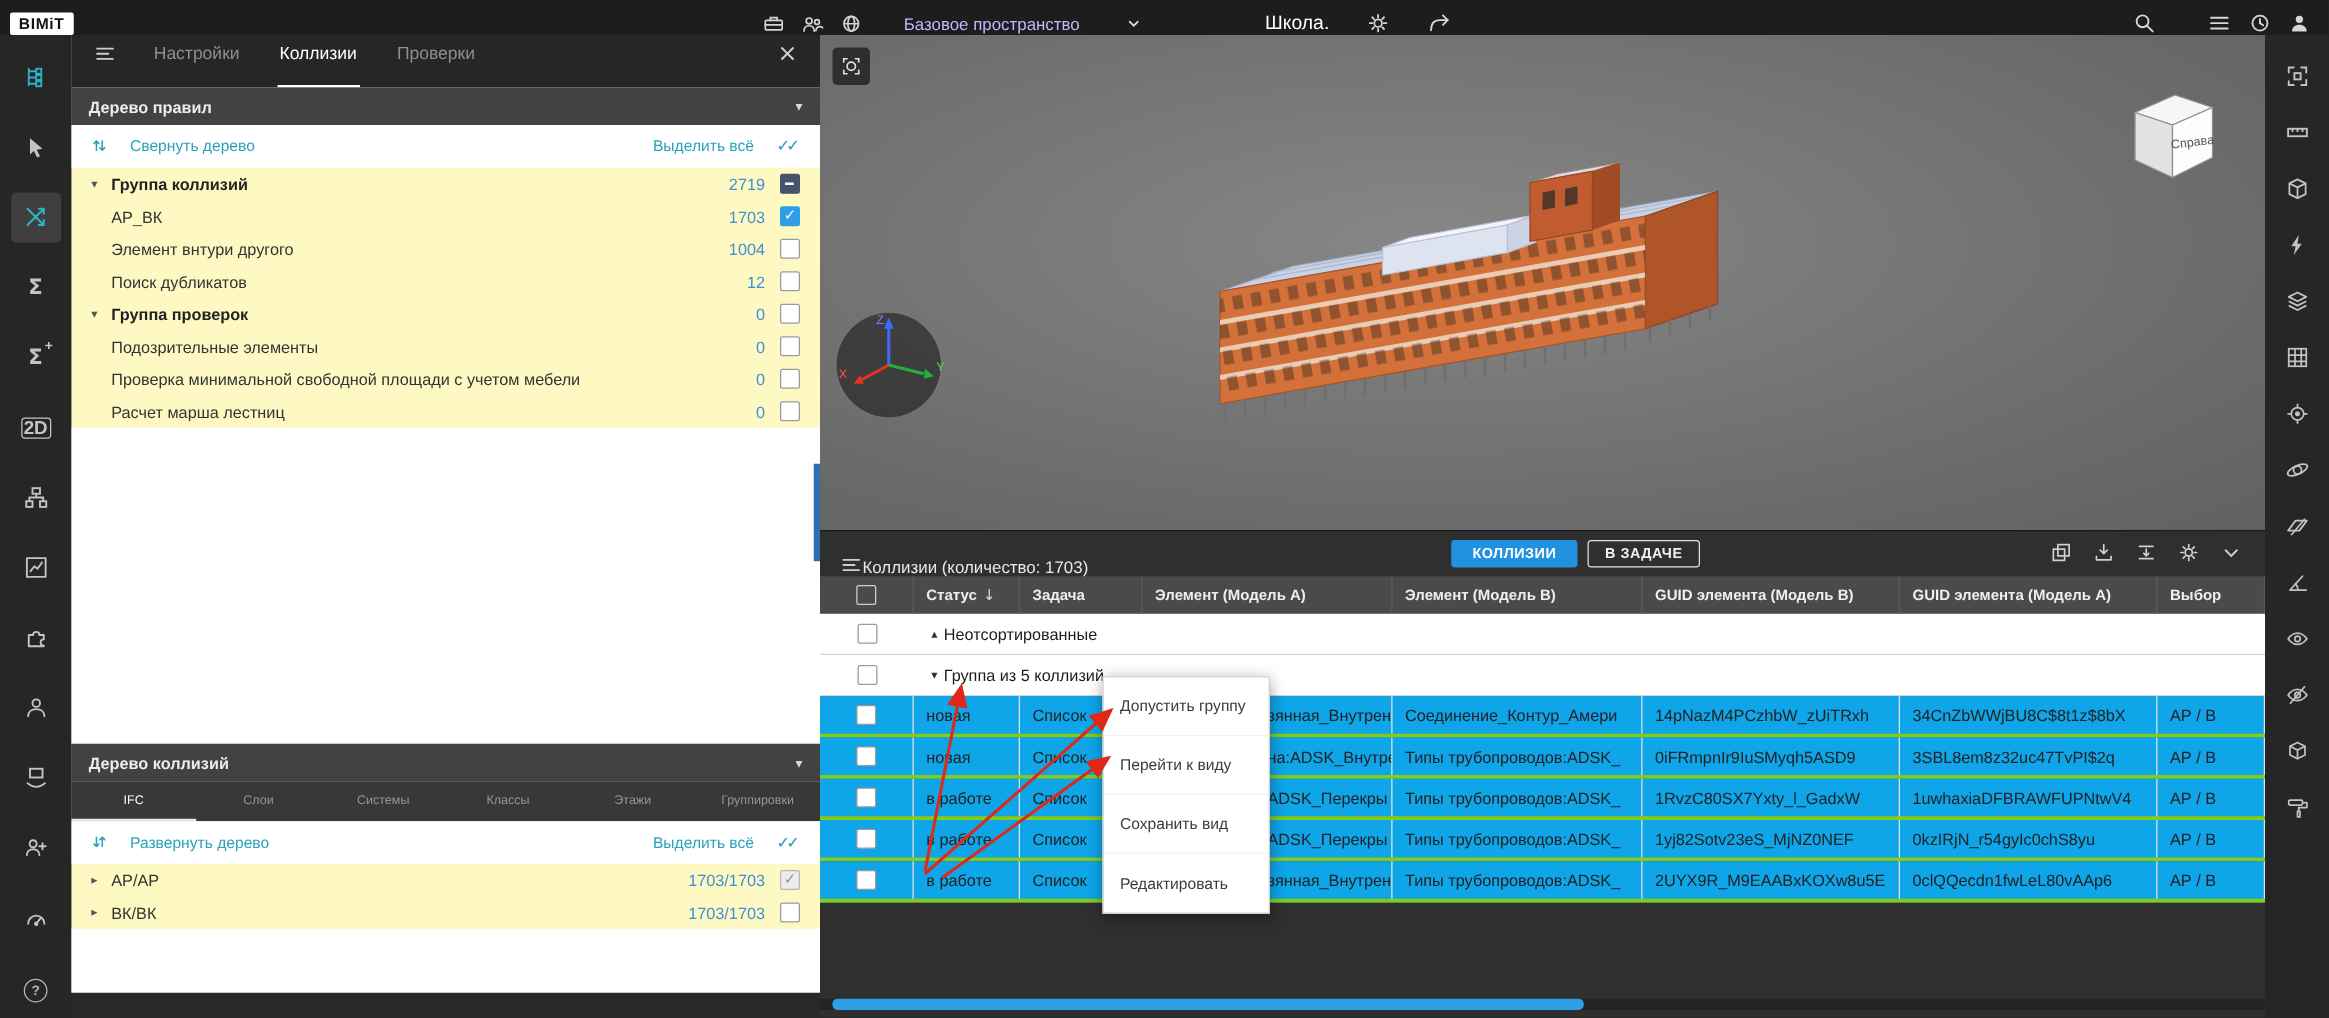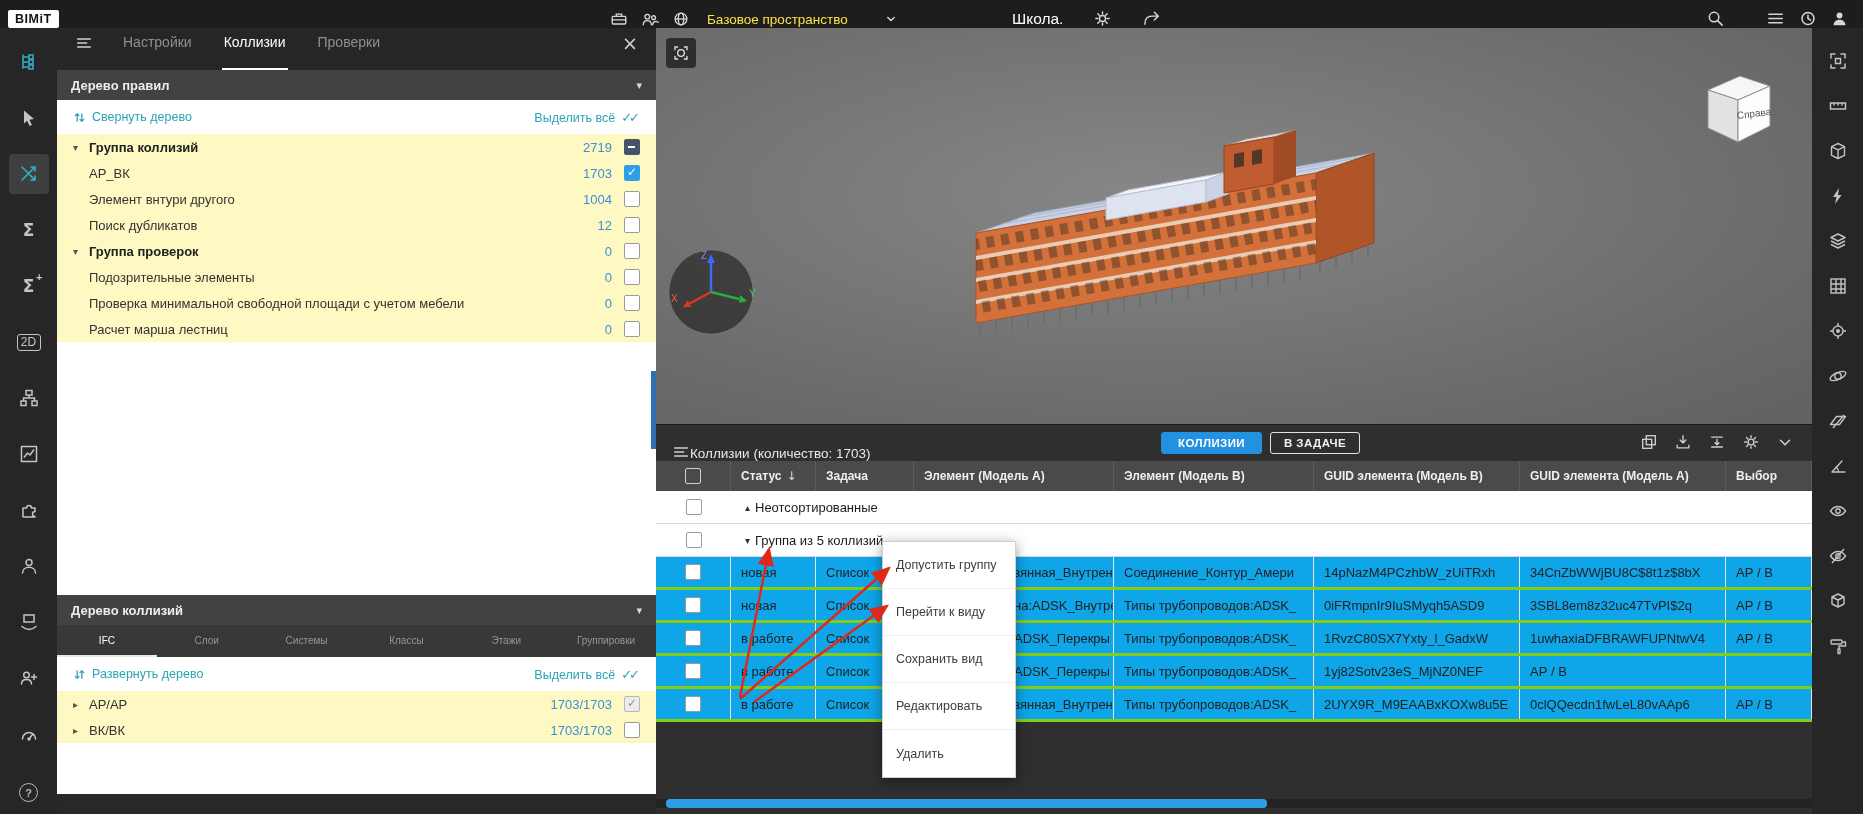--- a/index.html
+++ b/index.html
@@ -4,50 +4,50 @@
 <style>
   *{box-sizing:border-box;margin:0;padding:0}
   html,body{width:1863px;height:814px;overflow:hidden}
   body{position:relative;background:#282828;font-family:"Liberation Sans",sans-serif;cursor:default}
   .glyph{font-family:"DejaVu Sans","Liberation Sans",sans-serif}
 
   
   .topbar{position:absolute;left:0;top:0;width:1863px;height:28px;background:#1d1d1d;display:flex;align-items:flex-end;z-index:30}
   .logo{margin-left:8px;background:#fff;color:#141414;font-weight:bold;font-size:12.5px;letter-spacing:.5px;padding:2px 7px;border-radius:2px}
   .tb-ws{position:absolute;left:610px;display:flex;align-items:center;gap:13px}
-  .ws-label{color:#fde047;font-size:13.5px;margin-left:4px}
+  .ws-label{color:#c4b5fd;font-size:13.5px;margin-left:20px}
   .ws-chev{margin-left:22px}
   .tb-center{position:absolute;left:1012px;display:flex;align-items:center;gap:30px}
   .proj-title{color:#fff;font-size:15.5px}
   .tb-right{position:absolute;right:14px;display:flex;align-items:center;gap:13px}
   .tb-search{margin-right:28px}
   .tbi{display:flex;align-items:center}
 
   
   .left-rail{position:absolute;left:0;top:28px;width:57px;bottom:0;background:#262626;display:flex;flex-direction:column;align-items:center;padding-top:14px;z-index:20}
   .rail-btn{width:40px;height:40px;margin-bottom:16px;display:flex;align-items:center;justify-content:center;border-radius:4px;flex:none}
   .rail-btn.active{background:#3f3f3f}
   .rail-sigma{font-size:17px;color:#c4c4c4;font-weight:bold}
   .sigma-wrap{position:relative}
   .sigma-plus{position:absolute;right:-8px;top:-5px;font-size:11px;color:#c4c4c4;font-weight:bold}
-  .rail-2d{width:24px;height:17px;border:1.5px solid #c4c4c4;border-radius:3px;color:#c4c4c4;font-size:12px;font-weight:normal;display:flex;align-items:center;justify-content:center}
+  .rail-2d{width:24px;height:17px;border:1.5px solid #c4c4c4;border-radius:3px;color:#c4c4c4;font-size:15px;font-weight:bold;display:flex;align-items:center;justify-content:center}
   .rail-help{position:absolute;bottom:12px;left:0;width:57px;display:flex;justify-content:center}
   .help-circle{width:19px;height:19px;border:1.5px solid #b9b9b9;border-radius:50%;color:#b9b9b9;font-size:11px;font-weight:bold;display:flex;align-items:center;justify-content:center}
 
   
   .left-panel{position:absolute;left:57px;top:16px;width:599px;height:778px;background:#fef9c3;display:flex;flex-direction:column;z-index:10}
   .panel-tabs{height:54px;background:#262626;display:flex;align-items:center;padding:0 18px;gap:28px;flex:none}
   .panel-tabs .tab{color:#8f8f8f;font-size:14px;height:100%;display:flex;align-items:center;border-bottom:2px solid transparent;padding:0 2px}
   .panel-tabs .tab.active{color:#fff;border-bottom-color:#fff}
   .panel-close{margin-left:auto;color:#cfcfcf;font-size:19px;line-height:1}
   .sec-head{height:30px;background:#424242;display:flex;align-items:center;padding:0 14px;flex:none}
   .sec-title{color:#ededed;font-size:13px;font-weight:bold}
   .sec-chev{margin-left:auto;color:#d9d9d9;font-size:11px}
   .links-row{height:34px;display:flex;align-items:center;padding:0 16px;flex:none;background:#fff}
-  .tlink{color:#2aa3b8;font-size:12.5px;display:flex;align-items:flex-end;gap:6px}
+  .tlink{color:#2aa3b8;font-size:12.5px;display:flex;align-items:flex-start;gap:18px}
   .tlink.right{margin-left:auto}
   .dcheck{color:#2aa3b8;font-size:13px;letter-spacing:-3px;padding-right:3px}
   .trow{height:26px;display:flex;align-items:center;padding:0 16px;font-size:13px;color:#333;flex:none}
   .trow .caret{width:16px;color:#555;font-size:10px;flex:none}
   .trow.child{padding-left:32px}
   .trow.bold .lbl{font-weight:bold;color:#222}
   .trow .lbl{white-space:nowrap;overflow:hidden}
   .trow .cnt{margin-left:auto;color:#3d8fd6;font-size:13px;padding-right:12px;flex:none}
   .filler1{height:253px;flex:none;background:#fff}
   .filler2{flex:1;background:#fff}
@@ -650,20 +650,21 @@
     </div>
     <div class="drow">
       <div class="td cc">
           <span class="cb"></span>
         </div>
       <div class="td">в работе</div>
       <div class="td">Список</div>
       <div class="td eA">ADSK_Перекры</div>
       <div class="td">Типы трубопроводов:ADSK_</div>
       <div class="td">1yj82Sotv23eS_MjNZ0NEF</div>
+      <div class="td">0kzIRjN_r54gyIc0chS8yu</div>
       <div class="td">АР / В</div>
     </div>
     <div class="drow">
       <div class="td cc">
           <span class="cb"></span>
         </div>
       <div class="td">в работе</div>
       <div class="td">Список</div>
       <div class="td eA">зянная_Внутрен</div>
       <div class="td">Типы трубопроводов:ADSK_</div>
@@ -671,21 +672,20 @@
       <div class="td">0clQQecdn1fwLeL80vAAp6</div>
       <div class="td">АР / В</div>
     </div>
   </div>
 
   <div class="ctx">
     <div class="ctx-item">Допустить группу</div>
     <div class="ctx-item">Перейти к виду</div>
     <div class="ctx-item">Сохранить вид</div>
     <div class="ctx-item">Редактировать</div>
-    <div class="ctx-item">Удалить</div>
   </div>
 
   <svg class="annot" width="1156" height="390" viewBox="0 0 1156 390">
     <defs>
       <marker id="arr" markerWidth="9" markerHeight="8" refX="7" refY="3.5" orient="auto">
         <path d="M0 0L8 3.5L0 7z" fill="#e02818"></path>
       </marker>
     </defs>
     <line x1="84" y1="272" x2="113" y2="124" stroke="#e02818" stroke-width="2.4" marker-end="url(#arr)"></line>
     <line x1="84" y1="274" x2="233" y2="143" stroke="#e02818" stroke-width="2.4" marker-end="url(#arr)"></line>

